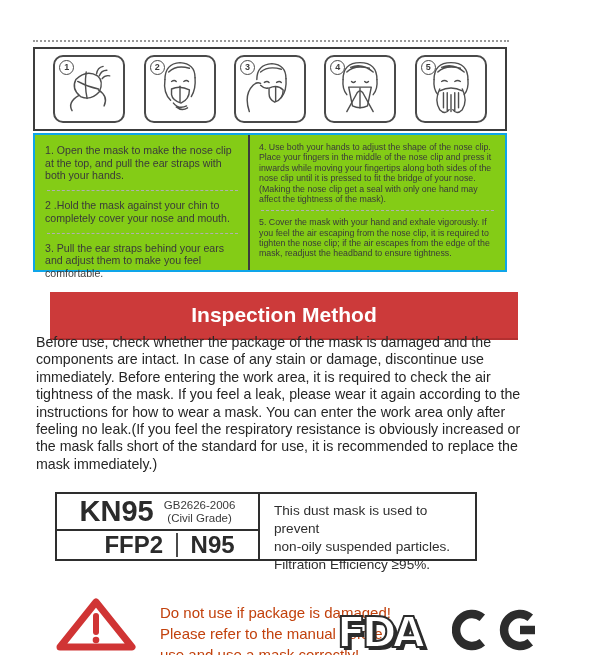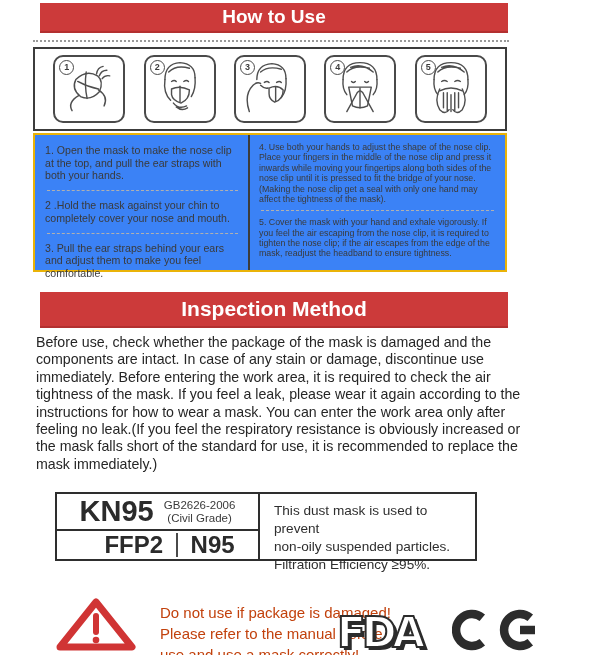--- a/index.html
+++ b/index.html
@@ -4,36 +4,36 @@
 <style>
   html,body{margin:0;padding:0;background:#fff;}
   .page{position:relative;width:600px;height:655px;background:#fff;overflow:hidden;
         font-family:"Liberation Sans",sans-serif;color:#2b2b2b;}
 
   
   .banner{position:absolute;left:40px;width:468px;background:#cc3a3a;color:#fff;
           font-weight:700;display:flex;align-items:center;justify-content:center;
           box-sizing:border-box;border-bottom:2px solid #b33030;}
   .banner-how{top:3px;height:30px;font-size:19px;}
-  .banner-inspect{top:292px;height:36px;font-size:21px;}
+  .banner-inspect{top:292px;height:48px;font-size:21px;margin-left:10px;}
 
   .dotted{position:absolute;left:33px;top:40px;width:476px;height:0;border-top:2px dotted #9a9a9a;}
 
   
   .figbox{position:absolute;left:33px;top:47px;width:474px;height:84px;border:2px solid #3c3c3c;
           box-sizing:border-box;display:flex;justify-content:space-evenly;align-items:center;background:#fff;}
   .panel{position:relative;width:72px;height:68px;border:2px solid #4a4a4a;border-radius:10px;box-sizing:border-box;}
   .panel .num{position:absolute;top:3px;left:4px;width:13px;height:13px;border:1.3px solid #4a4a4a;
               border-radius:50%;font-size:9px;font-weight:700;line-height:13px;text-align:center;color:#3c3c3c;z-index:2;background:#fff;}
   .panel svg{position:absolute;left:0;top:0;}
   .art{stroke:#4e4e4e;fill:none;stroke-width:1.5;stroke-linecap:round;stroke-linejoin:round;}
 
   
-  .instrbox{position:absolute;left:33px;top:133px;width:474px;height:139px;border:2px solid #eab308;
-            box-sizing:border-box;display:flex;background:#3b82f6;}
+  .instrbox{position:absolute;left:33px;top:133px;width:474px;height:139px;border:2px solid #0ea5e9;
+            box-sizing:border-box;display:flex;background:#84cc16;}
   .col-left{width:215px;border-right:2px solid #3c3c3c;box-sizing:border-box;
             padding:9px 8px 4px 10px;font-size:10.6px;line-height:1.2;color:#3a3a3a;}
   .col-right{flex:1;box-sizing:border-box;padding:7px 9px 4px 9px;font-size:8.8px;line-height:1.18;color:#3a3a3a;}
   .instrbox p{margin:0;}
   .dash-l{border-top:1.5px dashed #b0b0b0;margin:8px 2px;}
   .dash-r{border-top:1.5px dashed #b0b0b0;margin:6px 2px;}
 
   
   .inspect-body{position:absolute;left:36px;top:334px;width:502px;font-size:14.2px;
                 line-height:1.225;color:#262626;}
@@ -56,23 +56,20 @@
   .warn-tri{position:absolute;left:53px;top:596px;}
   .warn-text{position:absolute;left:160px;top:602px;font-size:15px;line-height:1.4;color:#c2410c;}
   .fda{position:absolute;left:334px;top:606px;}
   .ce{position:absolute;left:452px;top:608px;}
 </style>
 </head>
 <body>
 
 <div class="page">
 
-  <div class="banner banner-how">
-    <span>How to Use</span>
-  </div>
   <div class="dotted"></div>
 
   <div class="figbox">
 
     <div class="panel">
       <span class="num">1</span>
       <svg width="68" height="64" viewBox="0 0 72 68">
         <path class="art" d="M22,24 Q33,13 45,20 Q52,26 47,37 Q38,47 27,42 Q17,34 22,24 Z"></path>
         <path class="art" d="M24,26 Q35,32 46,34"></path>
         <path class="art" d="M33,16 Q31,30 34,44"></path>

